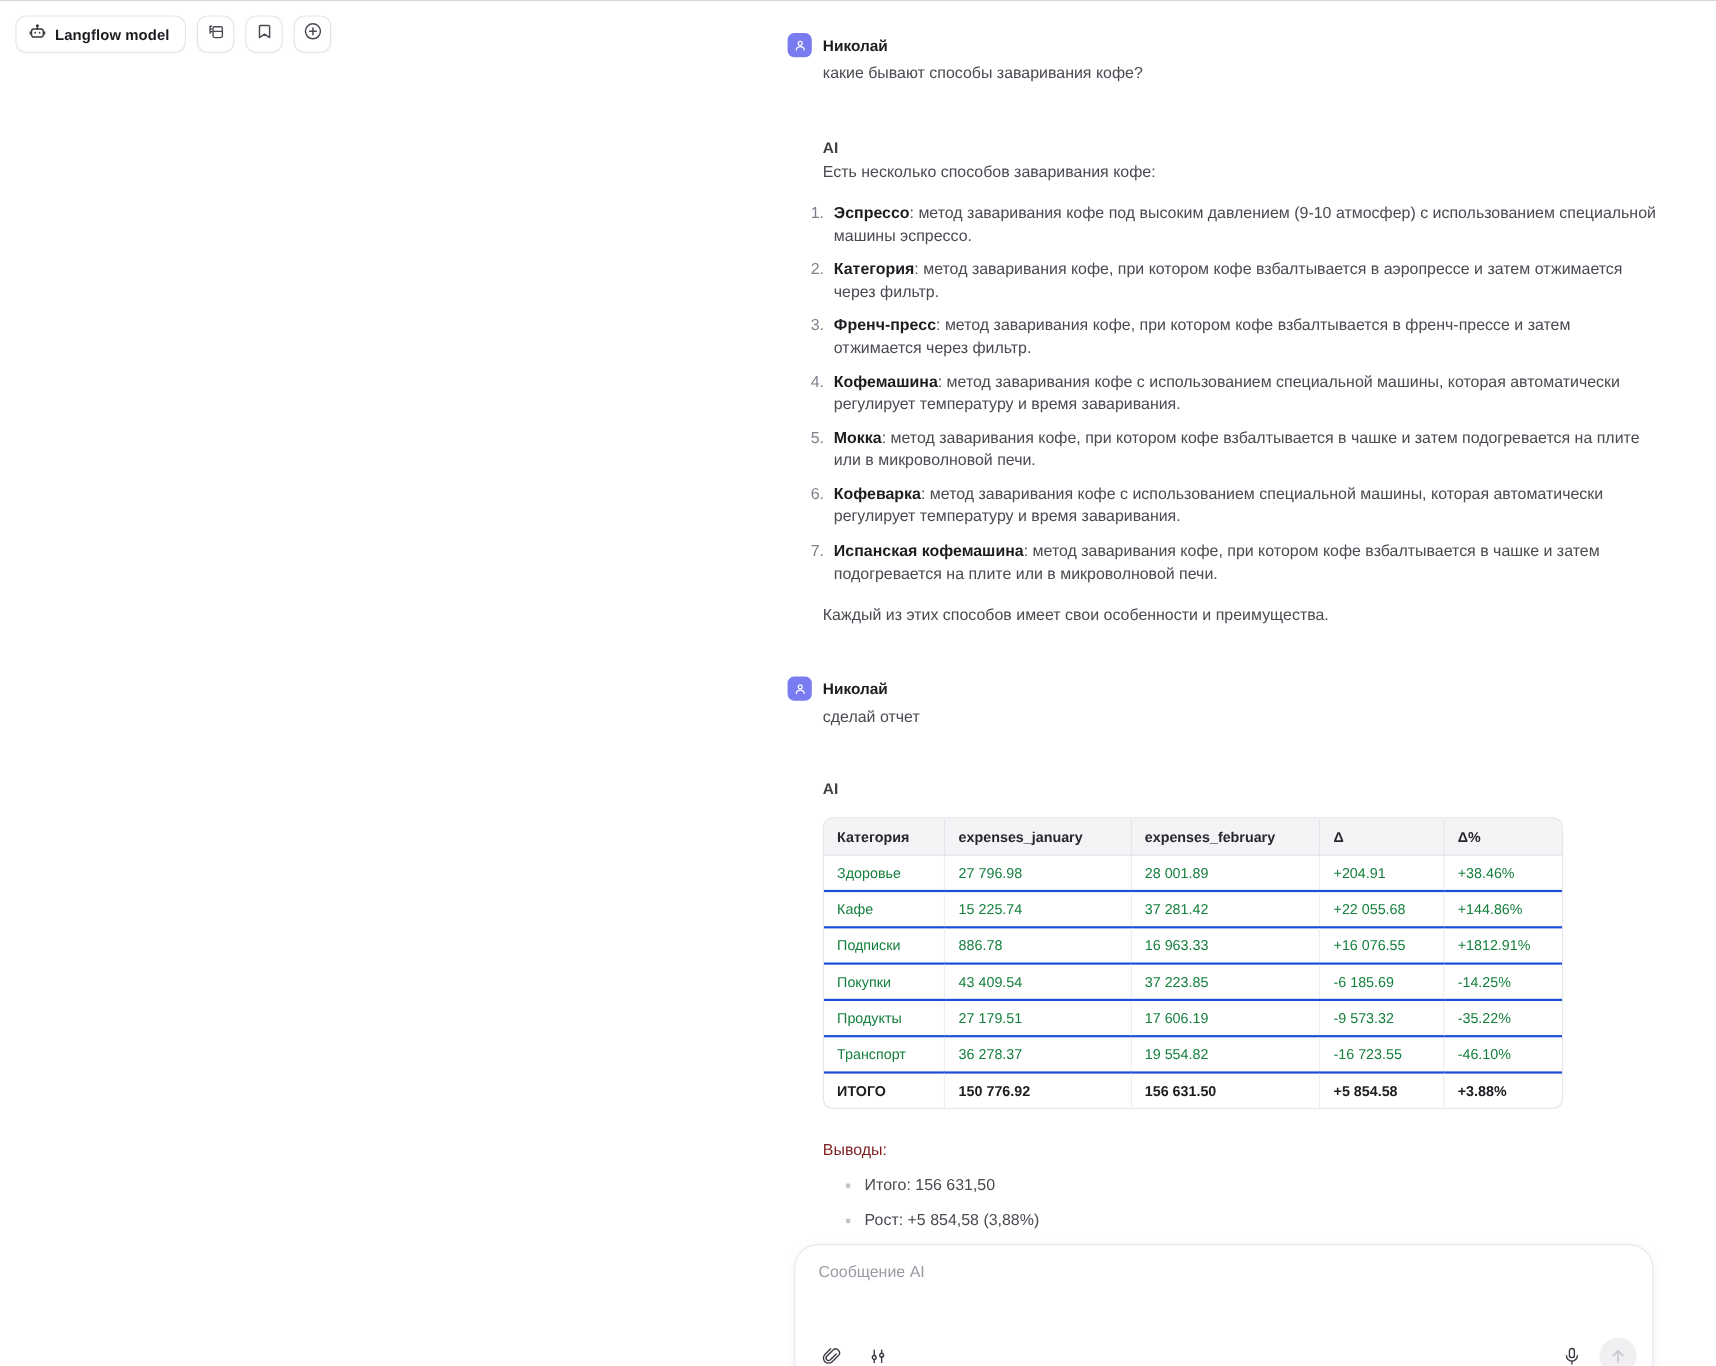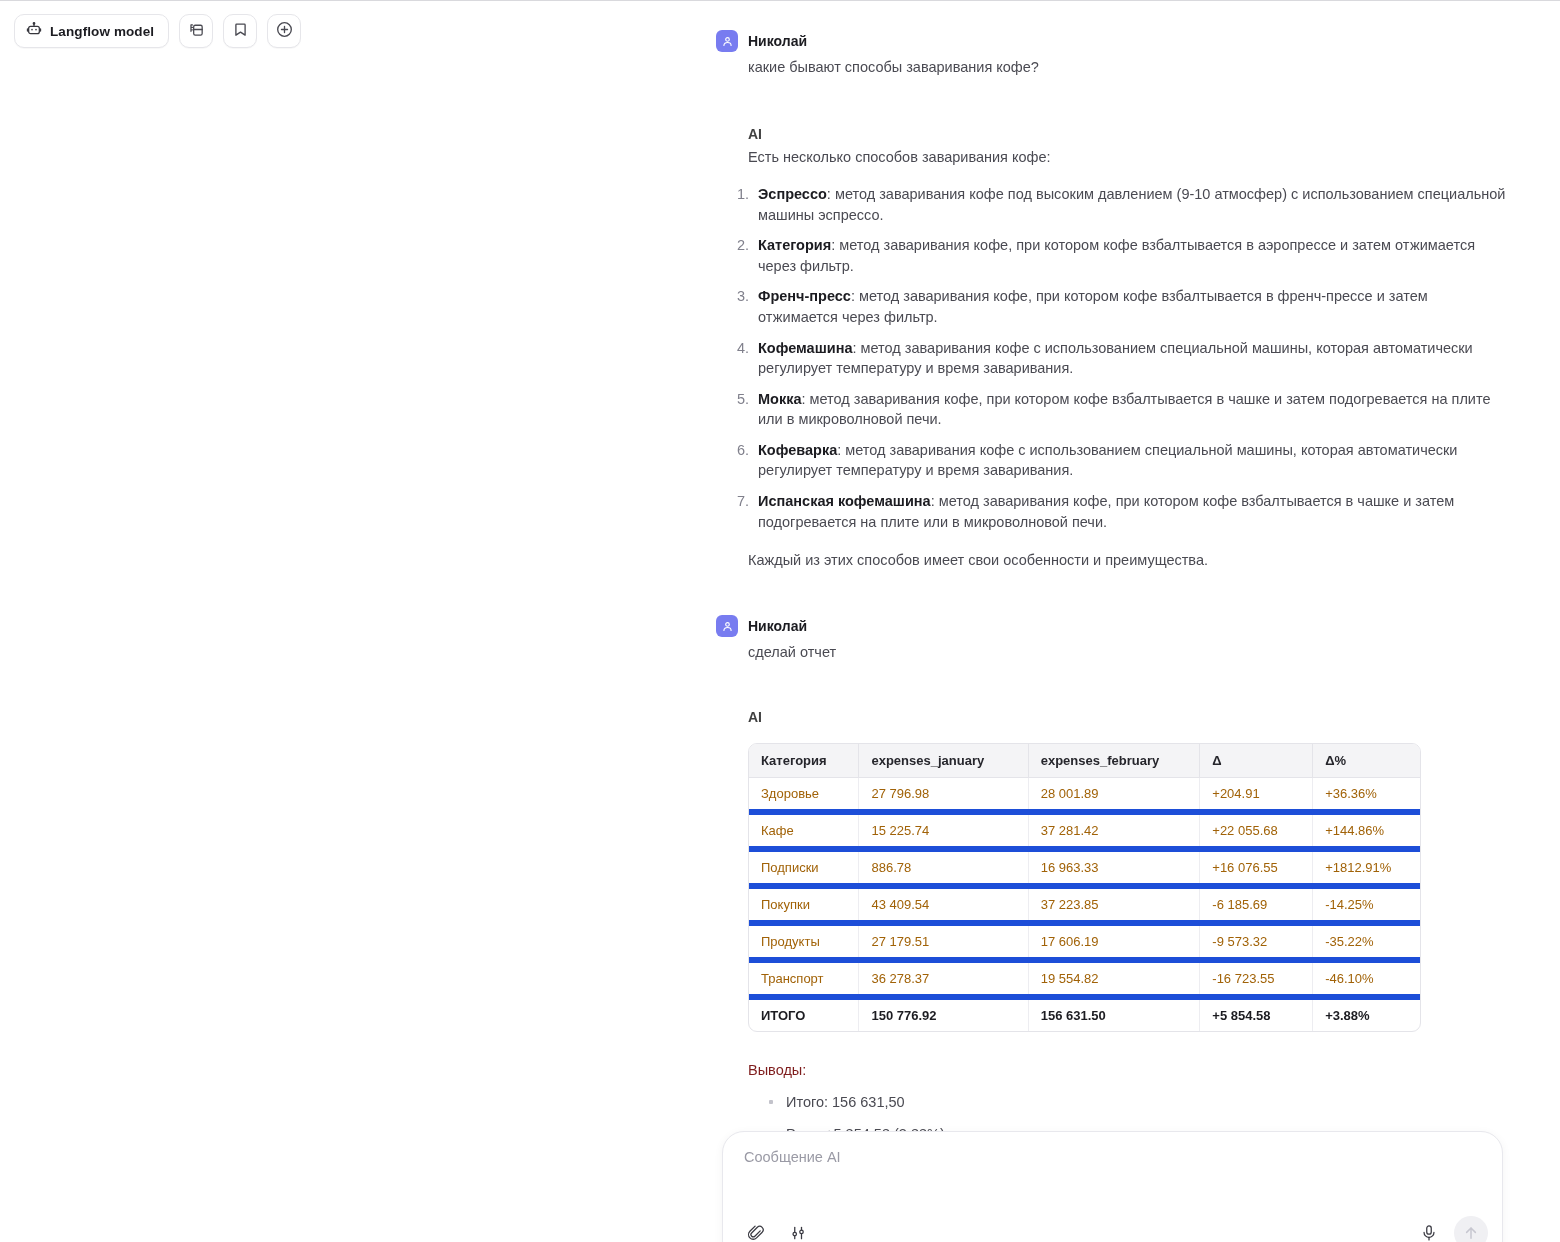--- a/index.html
+++ b/index.html
@@ -180,22 +180,22 @@
     font-weight: 700;
     color: #26262c;
     padding: 9px 12px;
     border-bottom: 1px solid #e4e4e9;
     border-right: 1px solid #e4e4e9;
     white-space: nowrap;
   }
   table.report th:last-child { border-right: none; }
   table.report td {
     padding: 8px 12px;
-    color: #a16207;
-    border-bottom: 6px solid #1d4ed8;
+    color: #15803d;
+    border-bottom: 2px solid #1d4ed8;
     border-right: 1px solid #ededf1;
     white-space: nowrap;
   }
   table.report td:last-child { border-right: none; }
   table.report tr:last-child td { border-bottom: none; }
   table.report tr.total td {
     font-weight: 700;
     color: #1c1c21;
     border-top: 1.5px solid #d6d6dd;
   }
@@ -440,21 +440,21 @@
               <th>Δ</th>
               <th>Δ%</th>
             </tr>
           </thead>
           <tbody>
             <tr>
               <td>Здоровье</td>
               <td>27 796.98</td>
               <td>28 001.89</td>
               <td>+204.91</td>
-              <td>+36.36%</td>
+              <td>+38.46%</td>
             </tr>
             <tr>
               <td>Кафе</td>
               <td>15 225.74</td>
               <td>37 281.42</td>
               <td>+22 055.68</td>
               <td>+144.86%</td>
             </tr>
             <tr>
               <td>Подписки</td>

